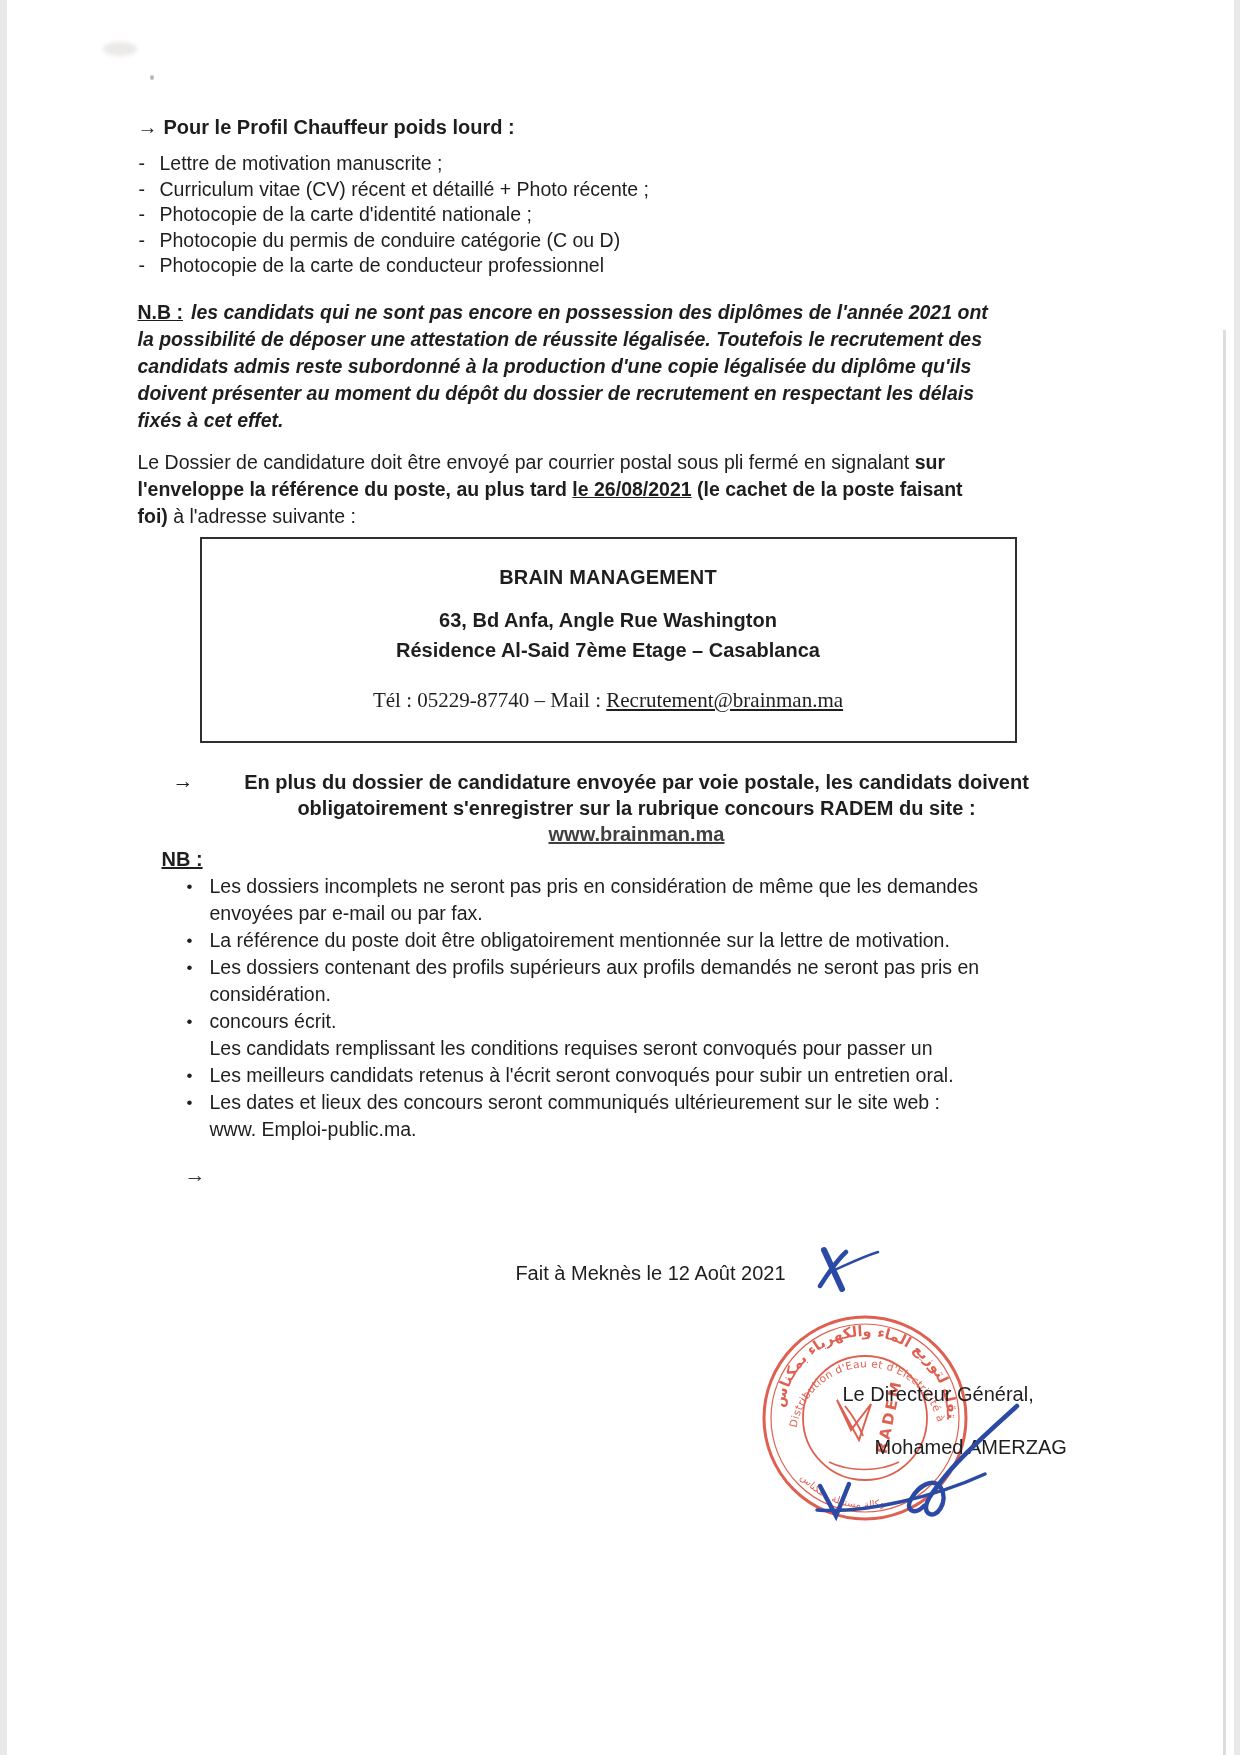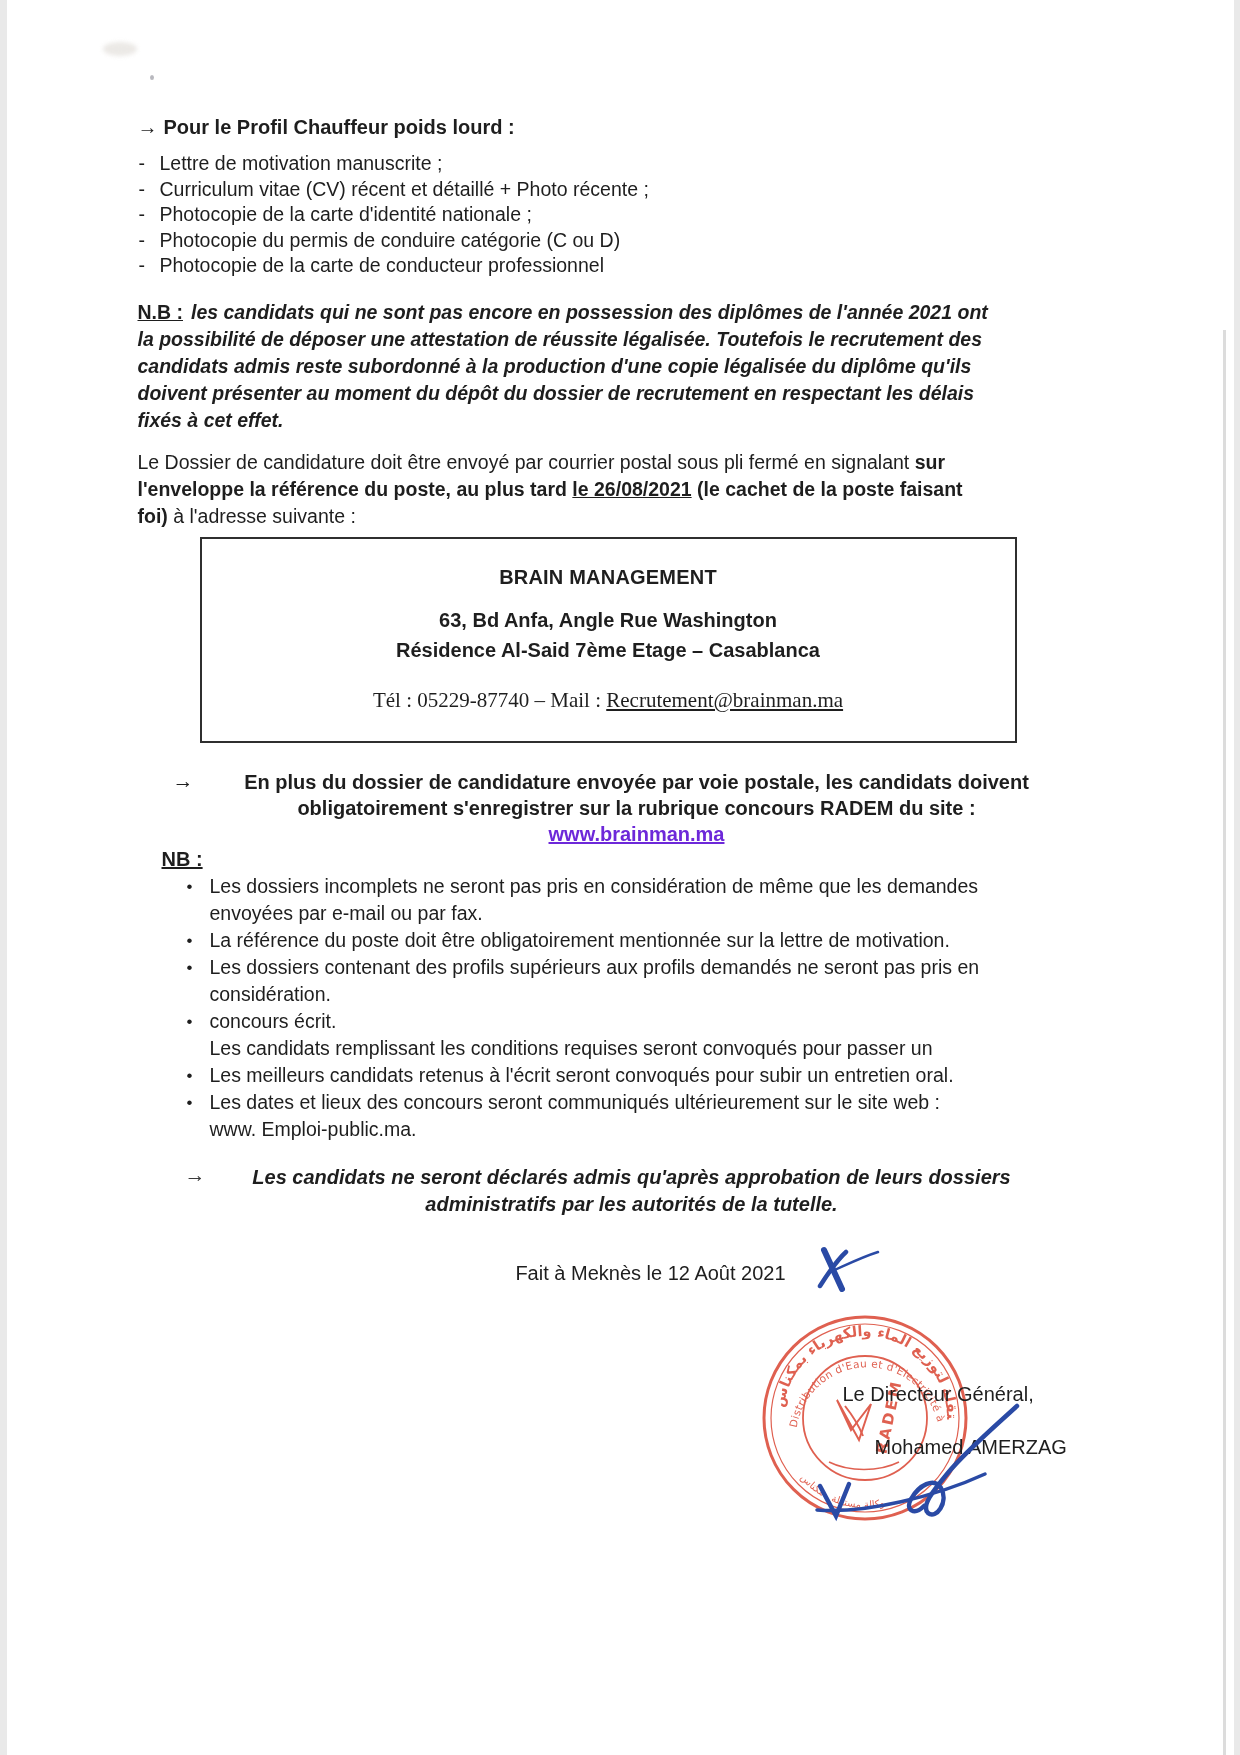--- a/index.html
+++ b/index.html
@@ -44,21 +44,21 @@
   .box-company{margin-top:27px !important;font-size:20px;font-weight:bold;letter-spacing:.2px;}
   .box-addr1{margin-top:20px !important;font-size:20px;font-weight:bold;}
   .box-addr2{margin-top:7px !important;font-size:20px;font-weight:bold;}
   .box-tel{margin-top:26px !important;font-size:21px;font-family:"Liberation Serif", serif;}
   .box-tel a{color:#1e1e1e;text-decoration:underline;}
 
   
   .register-arrow{left:166px;top:769px;font-size:21px;font-weight:bold;}
   .register{left:150px;top:769px;width:960px;text-align:center;font-size:20px;font-weight:bold;line-height:26px;}
   .register .line{white-space:nowrap;}
-  .register a{color:#6d28d9;text-decoration:underline;font-weight:bold;}
+  .register a{color:#404040;text-decoration:underline;font-weight:bold;}
 
   
   .nb2{left:155px;top:848px;font-size:20px;font-weight:bold;text-decoration:underline;}
   .bullets{left:155px;top:873px;font-size:19.5px;line-height:27px;}
   .bullet-item{display:flex;}
   .bullet-marker{flex:0 0 48px;padding-left:25px;box-sizing:border-box;font-size:17px;}
   .bullet-text .line{white-space:nowrap;}
 
   
   .final-arrow{left:178px;top:1163px;font-size:21px;font-weight:bold;color:#3a3a3a;}
@@ -189,24 +189,20 @@
     <div class="bullet-item">
       <span class="bullet-marker">•</span>
       <div class="bullet-text">
         <div class="line">Les dates et lieux des concours seront communiqués ultérieurement sur le site web :</div>
         <div class="line">www. Emploi-public.ma.</div>
       </div>
     </div>
   </div>
 
   <div class="abs final-arrow">→</div>
-  <div class="abs final-note">
-    <div class="line">Les candidats ne seront déclarés admis qu'après approbation de leurs dossiers</div>
-    <div class="line">administratifs par les autorités de la tutelle.</div>
-  </div>
 
   <div class="abs date-line">Fait à Meknès le 12 Août 2021</div>
 
   <svg class="abs penmark-svg" width="78" height="58" viewBox="0 0 78 58">
     <g fill="none" stroke="#2a4aa5" stroke-linecap="round">
       <path d="M 20,7 L 38,46" stroke-width="6"></path>
       <path d="M 42,9 C 32,18 23,32 16,43" stroke-width="4.5"></path>
       <path d="M 26,29 C 42,22 58,14 74,9" stroke-width="2.5"></path>
     </g>
   </svg>

